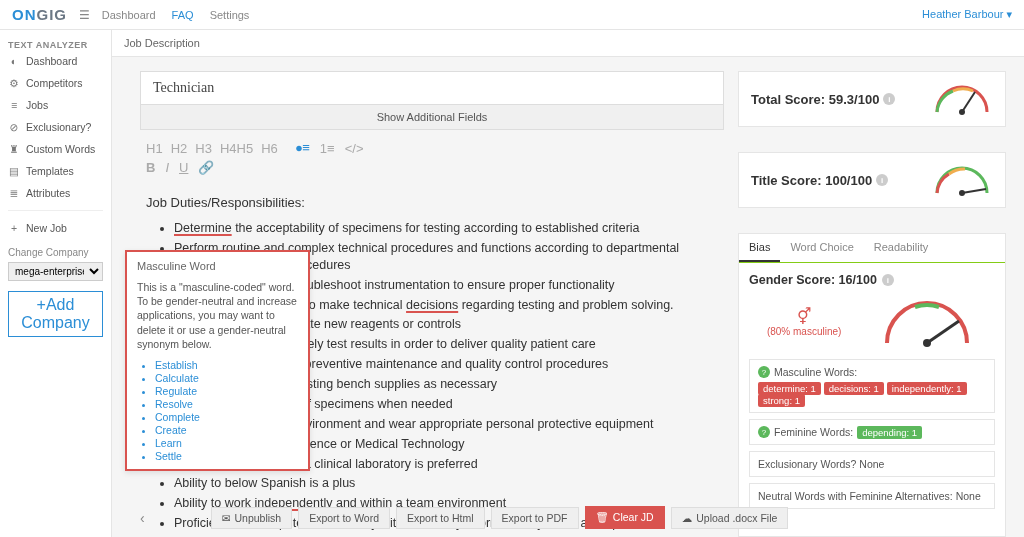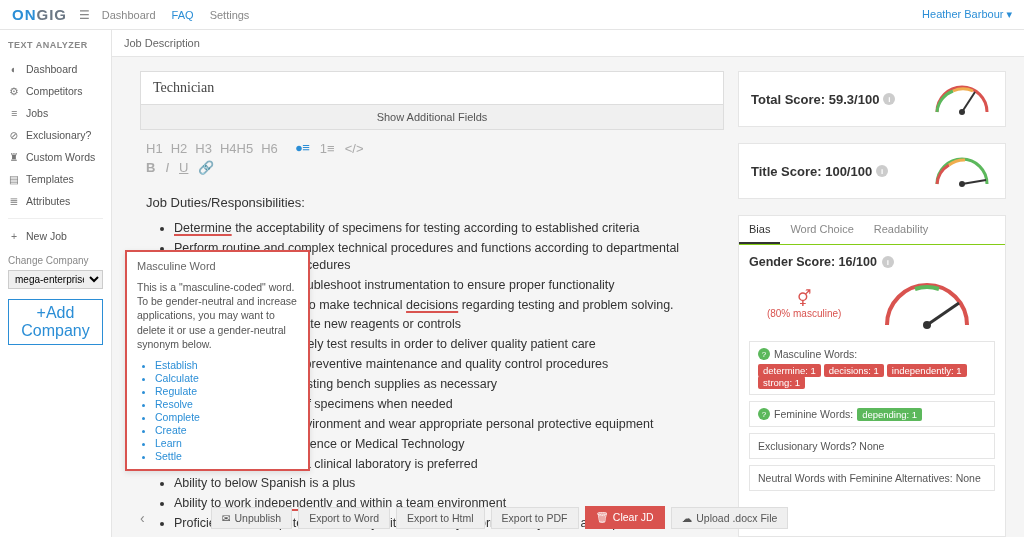--- a/index.html
+++ b/index.html
@@ -7,21 +7,21 @@
 .topbar { height: 30px; background: #fff; border-bottom: 1px solid #e5e5e5; display: flex; align-items: center; padding: 0 12px; }
 .logo { font-weight: 700; font-size: 15px; letter-spacing: 1px; }
 .logo .on { color: #2b8ed6; }
 .logo .gig { color: #6b7784; }
 .ham { margin: 0 12px; color: #888; cursor: pointer; }
 .topnav { display: flex; gap: 16px; font-size: 11px; color: #888; }
 .topnav .active { color: #2b8ed6; }
 .user { margin-left: auto; color: #2b8ed6; font-size: 11px; }
 .shell { display: flex; height: 507px; }
 .sidebar { width: 112px; background: #fff; border-right: 1px solid #e5e5e5; padding: 10px 8px; font-size: 10.5px; color: #555; }
-.sidebar h5 { font-size: 9px; color: #888; letter-spacing: 0.5px; margin-bottom: 8px; font-weight: 700; }
+.sidebar h5 { font-size: 9px; color: #888; letter-spacing: 0.5px; font-weight: 700; }
 .side-item { display: flex; align-items: center; gap: 6px; padding: 5px 0; cursor: pointer; }
 .side-icon { width: 12px; text-align: center; color: #777; }
 .sidebar hr { border: none; border-top: 1px solid #eee; margin: 6px 0; }
 .change-label { font-size: 10px; color: #888; margin: 8px 0 4px; }
 .sidebar select { width: 100%; font-size: 10px; padding: 2px; border: 1px solid #ccc; }
 .add-company { margin-top: 10px; border: 1px solid #2b8ed6; color: #2b8ed6; padding: 4px 6px; font-size: 16px; background: #fff; cursor: pointer; }
 .main { flex: 1; display: flex; flex-direction: column; position: relative; }
 .crumb { background: #fff; border-bottom: 1px solid #e5e5e5; padding: 7px 12px; font-size: 11px; color: #666; }
 .workspace { flex: 1; display: flex; gap: 14px; padding: 14px 18px 0 28px; overflow: hidden; }
 .editor-col { flex: 1; display: flex; flex-direction: column; min-width: 0; }
@@ -39,21 +39,21 @@
 .bottom-bar { position: absolute; bottom: 4px; left: 0; right: 0; display: flex; align-items: center; gap: 6px; padding: 4px 28px; }
 .chevron { color: #888; margin-right: 60px; cursor: pointer; font-size: 14px; }
 .bbtn { background: #efefef; border: 1px solid #ddd; padding: 4px 10px; font-size: 10.5px; color: #555; cursor: pointer; }
 .bbtn.red { background: #d9534f; color: #fff; border-color: #d9534f; }
 .bbtn .ico { margin-right: 4px; }
 .popup { position: absolute; left: 125px; top: 250px; width: 185px; background: #fff; border: 2px solid #d9534f; padding: 8px 10px 6px; font-size: 10.5px; color: #555; z-index: 10; box-shadow: 0 2px 6px rgba(0,0,0,0.1); }
 .popup h6 { font-size: 11px; font-weight: 400; color: #666; margin-bottom: 8px; }
 .popup p { line-height: 1.35; margin-bottom: 8px; }
 .popup ul { padding-left: 18px; }
 .popup li { color: #2b8ed6; margin: 1px 0; cursor: pointer; }
-.score-col { width: 268px; display: flex; flex-direction: column; gap: 16px; }
+.score-col { width: 268px; display: flex; flex-direction: column; gap: 25px; }
 .score-card { background: #fff; border: 1px solid #e5e5e5; padding: 10px 12px; display: flex; align-items: center; justify-content: space-between; }
 .score-card .lbl { font-size: 13px; font-weight: 700; color: #333; display: flex; align-items: center; gap: 4px; }
 .info { display: inline-flex; width: 12px; height: 12px; border-radius: 50%; background: #ccc; color: #fff; font-size: 8px; align-items: center; justify-content: center; }
 .gauge { width: 62px; height: 34px; }
 .tabs-card { background: #fff; border: 1px solid #e5e5e5; flex: 1; display: flex; flex-direction: column; overflow: hidden; }
 .tabs { display: flex; border-bottom: 1px solid #84cc16; font-size: 11px; }
 .tab { padding: 7px 10px; color: #888; cursor: pointer; }
 .tab.active { color: #333; border-bottom: 2px solid #333; background: #fff; }
 .tab-body { padding: 10px; font-size: 11px; color: #555; overflow: auto; }
 .gs-head { display: flex; align-items: center; gap: 5px; font-size: 12.5px; font-weight: 700; color: #333; margin-bottom: 8px; }

